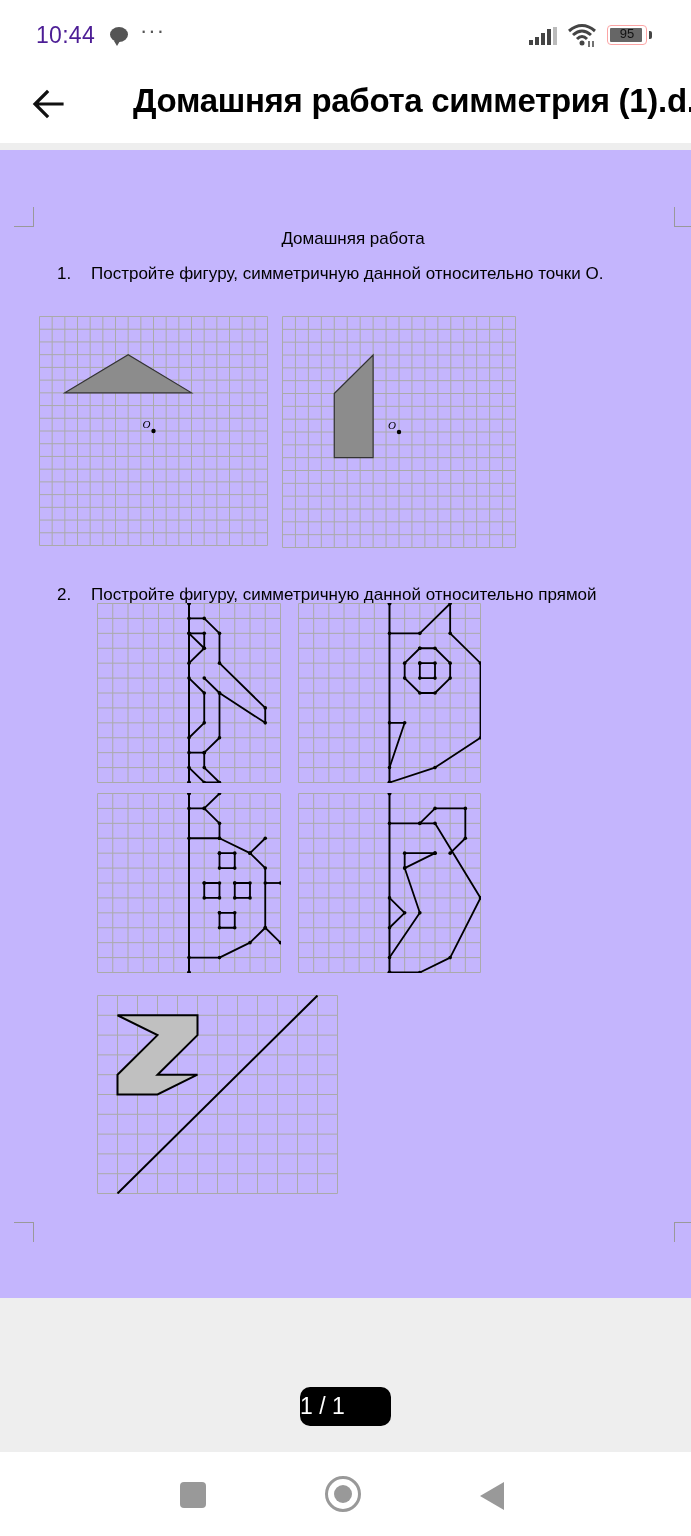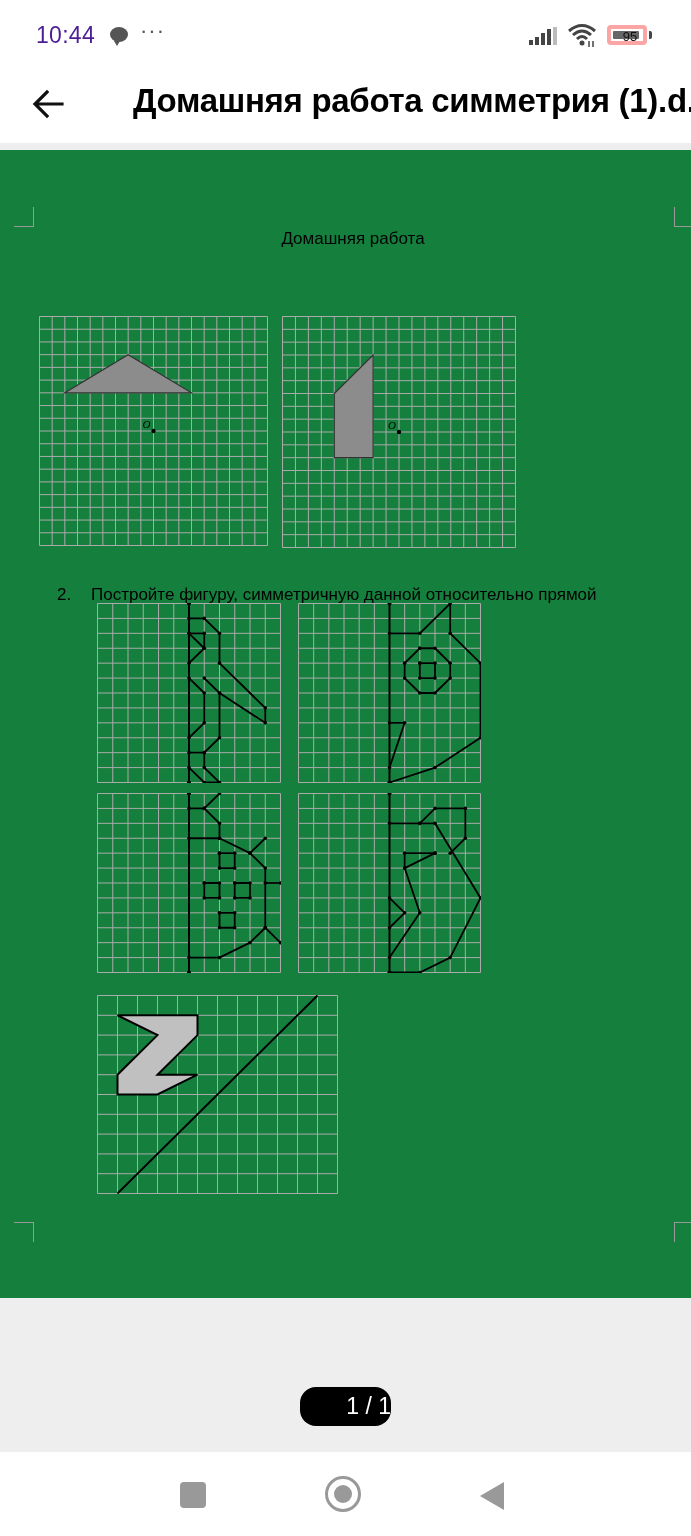--- a/index.html
+++ b/index.html
@@ -7,50 +7,50 @@
   body { position: relative; font-family: "Liberation Sans", "DejaVu Sans", sans-serif; color: #000; }
 
   
   .status-bar { position: absolute; left: 0; top: 0; width: 691px; height: 70px; }
   .status-time { position: absolute; left: 36px; top: 22px; font-size: 23px; color: #4c1d95; letter-spacing: 0.3px; }
   .status-chat { position: absolute; left: 110px; top: 27px; width: 18px; height: 15px; background: #555; border-radius: 50% 50% 50% 50%; }
   .status-chat::after { content: ""; position: absolute; left: 4px; bottom: -4px; border-left: 3px solid transparent; border-right: 3px solid transparent; border-top: 5px solid #555; }
   .status-dots { position: absolute; left: 140px; top: 18px; font-size: 22px; color: #555; letter-spacing: 1px; }
   .signal { position: absolute; left: 529px; top: 27px; width: 30px; height: 18px; }
   .wifi { position: absolute; left: 567px; top: 23px; width: 30px; height: 24px; }
-  .battery { position: absolute; left: 607px; top: 25px; width: 40px; height: 20px; border: 4px solid #fca5a5; border-radius: 4px; }
+  .battery { position: absolute; left: 607px; top: 25px; width: 40px; height: 20px; border: 1px solid #fca5a5; border-radius: 4px; }
   .battery-fill { position: absolute; left: 2px; top: 2px; right: 4px; bottom: 2px; background: #666; border-radius: 1px; }
   .battery-text { position: absolute; left: 0; top: 0; width: 38px; height: 16px; text-align: center; font-size: 13px; line-height: 16px; color: #111; }
   .battery-tip { position: absolute; left: 649px; top: 31px; width: 3px; height: 8px; background: #444; border-radius: 0 2px 2px 0; }
 
   
   .app-bar { position: absolute; left: 0; top: 70px; width: 691px; height: 76px; }
   .back-btn { position: absolute; left: 28px; top: 14px; width: 40px; height: 40px; cursor: pointer; }
   .doc-title { position: absolute; left: 133px; top: 12px; width: 560px; font-size: 33px; font-weight: bold; white-space: nowrap; overflow: hidden; letter-spacing: -0.3px; }
   .app-divider { position: absolute; left: 0; top: 143px; width: 691px; height: 7px; background: #eeeeee; }
 
   
-  .doc-page { position: absolute; left: 0; top: 150px; width: 691px; height: 1148px; background: #15803d; }
+  .doc-page { position: absolute; left: 0; top: 150px; width: 691px; height: 1148px; background: #c4b5fd; }
   .corner { position: absolute; width: 20px; height: 20px; border-color: #999; border-style: solid; border-width: 0; }
   .corner.tl { left: 14px; top: 57px; border-right-width: 1px; border-bottom-width: 1px; }
   .corner.tr { left: 674px; top: 57px; border-left-width: 1px; border-bottom-width: 1px; }
   .corner.bl { left: 14px; top: 1072px; border-right-width: 1px; border-top-width: 1px; }
   .corner.br { left: 674px; top: 1072px; border-left-width: 1px; border-top-width: 1px; }
 
   .hw-title { position: absolute; left: 0; top: 79px; width: 706px; text-align: center; font-size: 17px; }
   .task { position: absolute; left: 57px; font-size: 17px; white-space: nowrap; }
   .task .num { display: inline-block; width: 34px; }
   .task1 { top: 114px; }
   .task2 { top: 415px; margin-top: 20px; }
 
   .fig { position: absolute; }
 
   
   .bottom-area { position: absolute; left: 0; top: 1298px; width: 691px; height: 154px; background: #eeeeee; }
-  .page-indicator { position: absolute; left: 300px; top: 89px; width: 91px; height: 39px; background: #000; border-radius: 16px; color: #fff; font-size: 23px; text-align: right; line-height: 39px; }
+  .page-indicator { position: absolute; left: 300px; top: 89px; width: 91px; height: 39px; background: #000; border-radius: 10px; color: #fff; font-size: 23px; text-align: left; line-height: 39px; }
   .nav-bar { position: absolute; left: 0; top: 1452px; width: 691px; height: 84px; background: #fff; }
   .nav-recent { position: absolute; left: 180px; top: 30px; width: 26px; height: 26px; background: #999; border-radius: 4px; cursor: pointer; }
   .nav-home { position: absolute; left: 325px; top: 24px; width: 36px; height: 36px; border: 3px solid #999; border-radius: 50%; cursor: pointer; }
   .nav-home::after { content: ""; position: absolute; left: 6px; top: 6px; width: 18px; height: 18px; border-radius: 50%; background: #999; }
   .nav-back { position: absolute; left: 480px; top: 30px; width: 0; height: 0; border-top: 14px solid transparent; border-bottom: 14px solid transparent; border-right: 24px solid #999; cursor: pointer; }
 </style>
 </head>
 <body>
 
 <div class="status-bar">
@@ -87,20 +87,23 @@
 <div class="app-divider"></div>
 
 <div class="doc-page">
   <div class="corner tl"></div>
   <div class="corner tr"></div>
   <div class="corner bl"></div>
   <div class="corner br"></div>
 
   <div class="hw-title">Домашняя работа</div>
 
+  <div class="task task1">
+    <span class="num">1.</span><span>Постройте фигуру, симметричную данной относительно точки О.</span>
+  </div>
 
   <svg class="fig" id="fig-p0" style="left:39px; top:166px;" width="229" height="230">
       <line x1="0.5" y1="0.5" x2="0.5" y2="229.5" stroke="#aaa" stroke-width="1"></line>
       <line x1="13.166666666666666" y1="0.5" x2="13.166666666666666" y2="229.5" stroke="#aaa" stroke-width="1"></line>
       <line x1="25.833333333333332" y1="0.5" x2="25.833333333333332" y2="229.5" stroke="#aaa" stroke-width="1"></line>
       <line x1="38.5" y1="0.5" x2="38.5" y2="229.5" stroke="#aaa" stroke-width="1"></line>
       <line x1="51.166666666666664" y1="0.5" x2="51.166666666666664" y2="229.5" stroke="#aaa" stroke-width="1"></line>
       <line x1="63.83333333333333" y1="0.5" x2="63.83333333333333" y2="229.5" stroke="#aaa" stroke-width="1"></line>
       <line x1="76.5" y1="0.5" x2="76.5" y2="229.5" stroke="#aaa" stroke-width="1"></line>
       <line x1="89.16666666666666" y1="0.5" x2="89.16666666666666" y2="229.5" stroke="#aaa" stroke-width="1"></line>

